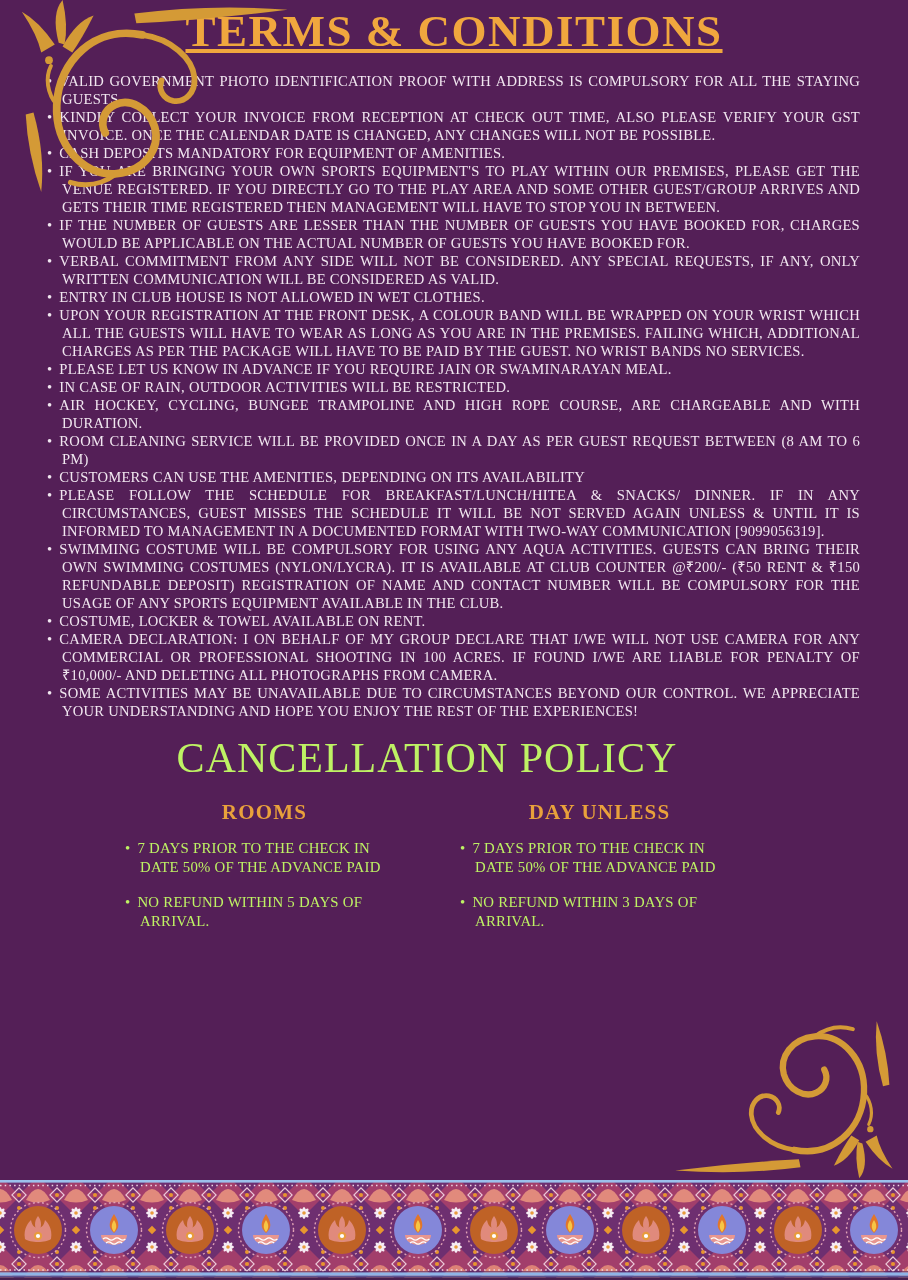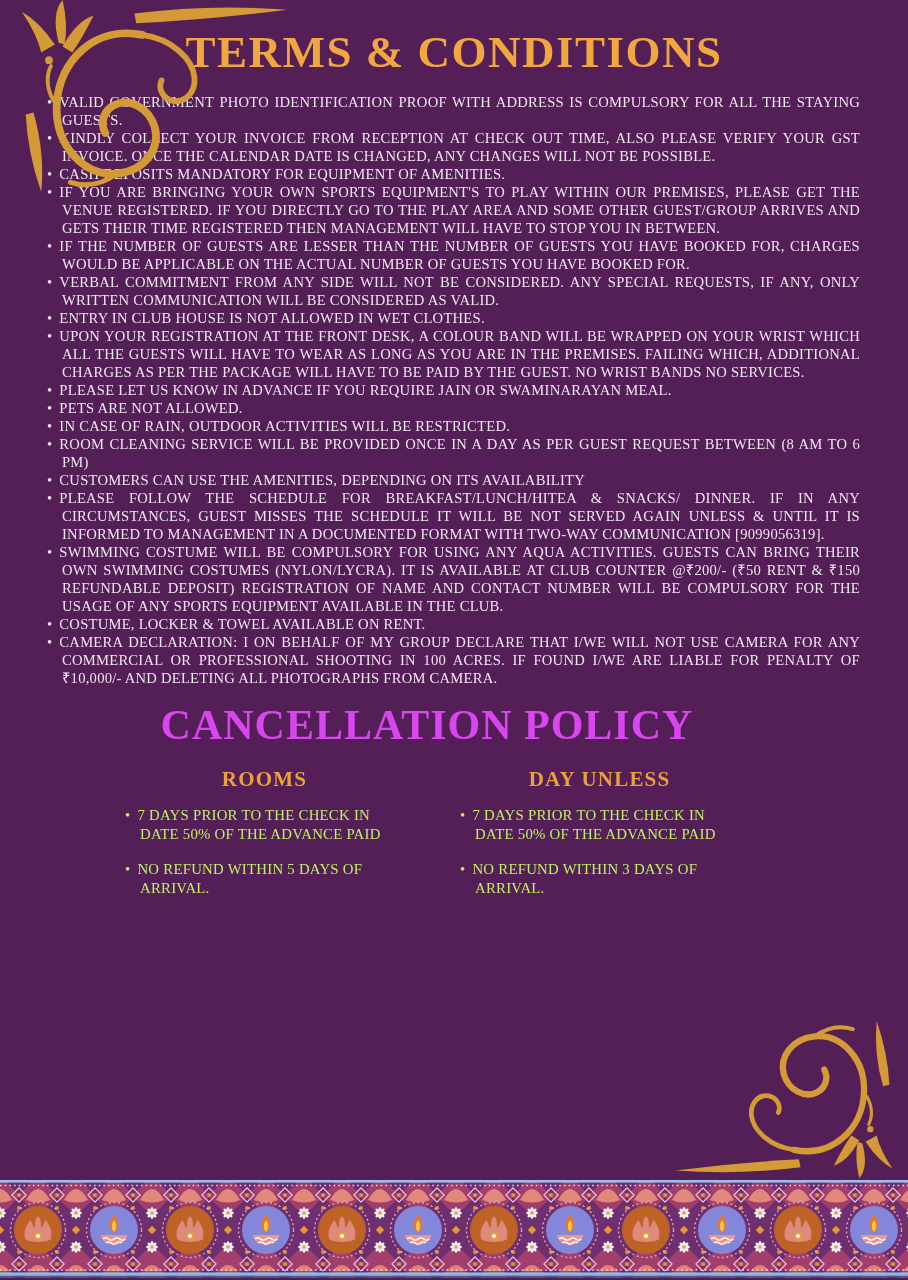--- a/index.html
+++ b/index.html
@@ -3,28 +3,28 @@
 <meta charset="utf-8">
 <style>
   html,body{margin:0;padding:0;background:#2c1030;}
   .page{
     position:relative;width:908px;height:1280px;margin:0 auto;
     background:#541f57;overflow:hidden;
     font-family:"Liberation Serif", serif;
   }
   
   .main-title{
-    margin:0;padding-top:28px;text-align:center;
+    margin:0;padding-top:7px;text-align:center;
     font-size:45px;font-weight:700;letter-spacing:1.5px;
-    color:#f0a73e;line-height:1.1;
+    color:#f0a73e;line-height:1.1;text-decoration:underline;
   }
   .cancel-title{
     margin:16px 54px 0 0;text-align:center;
-    font-size:42px;font-weight:700;letter-spacing:1px;
-    color:#d946ef;line-height:1.05;
+    font-size:42px;font-weight:400;letter-spacing:1px;
+    color:#bef264;line-height:1.05;
   }
   
   .terms{margin:15px 48px 0 47px;}
   .terms ul{list-style:none;margin:0;padding:0;}
   .terms li{
     font-size:14.6px;line-height:18px;letter-spacing:.25px;
     color:#f1e7f0;text-align:justify;
     padding-left:15px;text-indent:-15px;
   }
   .terms li::before{content:"•";padding-right:7px;}
@@ -94,28 +94,29 @@
     <ul>
       <li>VALID GOVERNMENT PHOTO IDENTIFICATION PROOF WITH ADDRESS IS COMPULSORY FOR ALL THE STAYING GUESTS.</li>
       <li>KINDLY COLLECT YOUR INVOICE FROM RECEPTION AT CHECK OUT TIME, ALSO PLEASE VERIFY YOUR GST INVOICE. ONCE THE CALENDAR DATE IS CHANGED, ANY CHANGES WILL NOT BE POSSIBLE.</li>
       <li>CASH DEPOSITS MANDATORY FOR EQUIPMENT OF AMENITIES.</li>
       <li>IF YOU ARE BRINGING YOUR OWN SPORTS EQUIPMENT'S TO PLAY WITHIN OUR PREMISES, PLEASE GET THE VENUE REGISTERED. IF YOU DIRECTLY GO TO THE PLAY AREA AND SOME OTHER GUEST/GROUP ARRIVES AND GETS THEIR TIME REGISTERED THEN MANAGEMENT WILL HAVE TO STOP YOU IN BETWEEN.</li>
       <li>IF THE NUMBER OF GUESTS ARE LESSER THAN THE NUMBER OF GUESTS YOU HAVE BOOKED FOR, CHARGES WOULD BE APPLICABLE ON THE ACTUAL NUMBER OF GUESTS YOU HAVE BOOKED FOR.</li>
       <li>VERBAL COMMITMENT FROM ANY SIDE WILL NOT BE CONSIDERED. ANY SPECIAL REQUESTS, IF ANY, ONLY WRITTEN COMMUNICATION WILL BE CONSIDERED AS VALID.</li>
       <li>ENTRY IN CLUB HOUSE IS NOT ALLOWED IN WET CLOTHES.</li>
       <li>UPON YOUR REGISTRATION AT THE FRONT DESK, A COLOUR BAND WILL BE WRAPPED ON YOUR WRIST WHICH ALL THE GUESTS WILL HAVE TO WEAR AS LONG AS YOU ARE IN THE PREMISES. FAILING WHICH, ADDITIONAL CHARGES AS PER THE PACKAGE WILL HAVE TO BE PAID BY THE GUEST. NO WRIST BANDS NO SERVICES.</li>
       <li>PLEASE LET US KNOW IN ADVANCE IF YOU REQUIRE JAIN OR SWAMINARAYAN MEAL.</li>
-      <li>PETS ARE NOT ALLOWED.</li>
       <li>IN CASE OF RAIN, OUTDOOR ACTIVITIES WILL BE RESTRICTED.</li>
+      <li>AIR HOCKEY, CYCLING, BUNGEE TRAMPOLINE AND HIGH ROPE COURSE, ARE CHARGEABLE AND WITH DURATION.</li>
       <li>ROOM CLEANING SERVICE WILL BE PROVIDED ONCE IN A DAY AS PER GUEST REQUEST BETWEEN (8 AM TO 6 PM)</li>
       <li>CUSTOMERS CAN USE THE AMENITIES, DEPENDING ON ITS AVAILABILITY</li>
       <li>PLEASE FOLLOW THE SCHEDULE FOR BREAKFAST/LUNCH/HITEA &amp; SNACKS/ DINNER. IF IN ANY CIRCUMSTANCES, GUEST MISSES THE SCHEDULE IT WILL BE NOT SERVED AGAIN UNLESS &amp; UNTIL IT IS INFORMED TO MANAGEMENT IN A DOCUMENTED FORMAT WITH TWO-WAY COMMUNICATION [9099056319].</li>
       <li>SWIMMING COSTUME WILL BE COMPULSORY FOR USING ANY AQUA ACTIVITIES. GUESTS CAN BRING THEIR OWN SWIMMING COSTUMES (NYLON/LYCRA). IT IS AVAILABLE AT CLUB COUNTER @₹200/- (₹50 RENT &amp; ₹150 REFUNDABLE DEPOSIT) REGISTRATION OF NAME AND CONTACT NUMBER WILL BE COMPULSORY FOR THE USAGE OF ANY SPORTS EQUIPMENT AVAILABLE IN THE CLUB.</li>
       <li>COSTUME, LOCKER &amp; TOWEL AVAILABLE ON RENT.</li>
       <li>CAMERA DECLARATION: I ON BEHALF OF MY GROUP DECLARE THAT I/WE WILL NOT USE CAMERA FOR ANY COMMERCIAL OR PROFESSIONAL SHOOTING IN 100 ACRES. IF FOUND I/WE ARE LIABLE FOR PENALTY OF ₹10,000/- AND DELETING ALL PHOTOGRAPHS FROM CAMERA.</li>
+      <li>SOME ACTIVITIES MAY BE UNAVAILABLE DUE TO CIRCUMSTANCES BEYOND OUR CONTROL. WE APPRECIATE YOUR UNDERSTANDING AND HOPE YOU ENJOY THE REST OF THE EXPERIENCES!</li>
     </ul>
   </section>
 
   <h2 class="cancel-title">CANCELLATION POLICY</h2>
 
   <section class="cols">
     <div class="col">
       <h3>ROOMS</h3>
       <ul>
         <li>7 DAYS PRIOR TO THE CHECK IN DATE 50% OF THE ADVANCE PAID</li>

